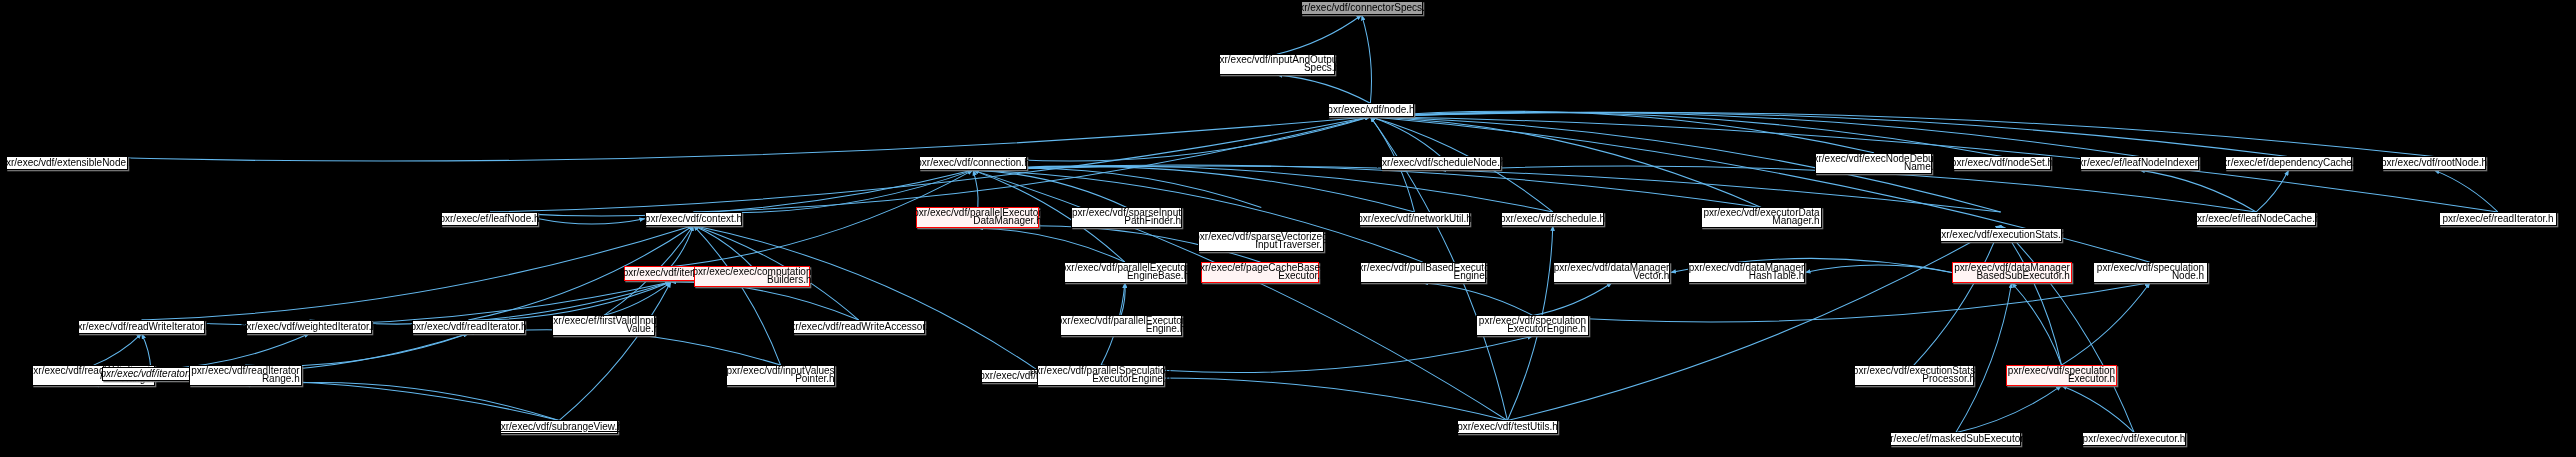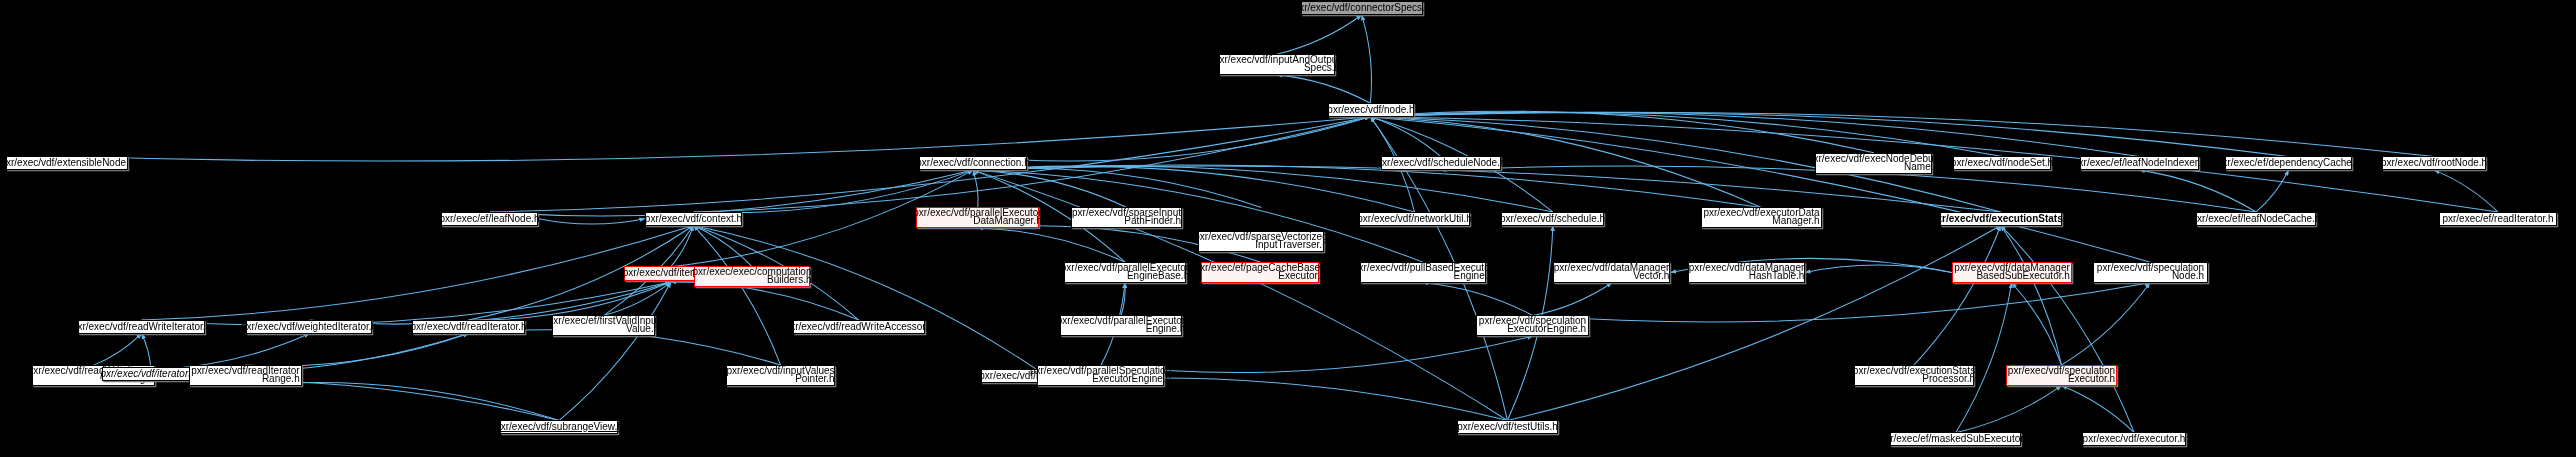--- a/index.html
+++ b/index.html
@@ -128,21 +128,21 @@
       <div class="node red" style="left: 916px; top: 207px; width: 123px; height: 20.6px;">pxr/exec/vdf/parallelExecutor
 DataManager.h</div>
       <div class="node" style="left: 1071px; top: 207px; width: 111px; height: 20.6px;">pxr/exec/vdf/sparseInput
 PathFinder.h</div>
       <div class="node" style="left: 1198px; top: 207px; width: 126px; height: 20.6px; margin-top: 24px;">pxr/exec/vdf/sparseVectorized
 InputTraverser.h</div>
       <div class="node" style="left: 1359px; top: 212px; width: 111px; height: 13.5px;">pxr/exec/vdf/networkUtil.h</div>
       <div class="node" style="left: 1501px; top: 212px; width: 103px; height: 13.5px;">pxr/exec/vdf/schedule.h</div>
       <div class="node" style="left: 1701px; top: 207px; width: 121px; height: 20.6px;">pxr/exec/vdf/executorData
 Manager.h</div>
-      <div class="node" style="left: 1940px; top: 212px; width: 122px; height: 13.5px; font-weight: bold;">pxr/exec/vdf/executionStats.h</div>
+      <div class="node" style="left: 1940px; top: 228px; width: 122px; height: 13.5px;">pxr/exec/vdf/executionStats.h</div>
       <div class="node" style="left: 2196px; top: 212px; width: 120px; height: 13.5px;">pxr/exec/ef/leafNodeCache.h</div>
       <div class="node" style="left: 2439px; top: 212px; width: 118px; height: 13.5px;">pxr/exec/ef/readIterator.h</div>
       <div class="node red" style="left: 624px; top: 266px; width: 93px; height: 15.4px;">pxr/exec/vdf/iterator.h</div>
       <div class="node red" style="left: 694px; top: 266px; width: 116px; height: 20.6px;">pxr/exec/exec/computation
 Builders.h</div>
       <div class="node" style="left: 1064px; top: 262px; width: 122px; height: 20.6px;">pxr/exec/vdf/parallelExecutor
 EngineBase.h</div>
       <div class="node red" style="left: 1201px; top: 262px; width: 118px; height: 20.6px;">pxr/exec/ef/pageCacheBased
 Executor.h</div>
       <div class="node" style="left: 1360px; top: 262px; width: 126px; height: 20.6px;">pxr/exec/vdf/pullBasedExecutor

